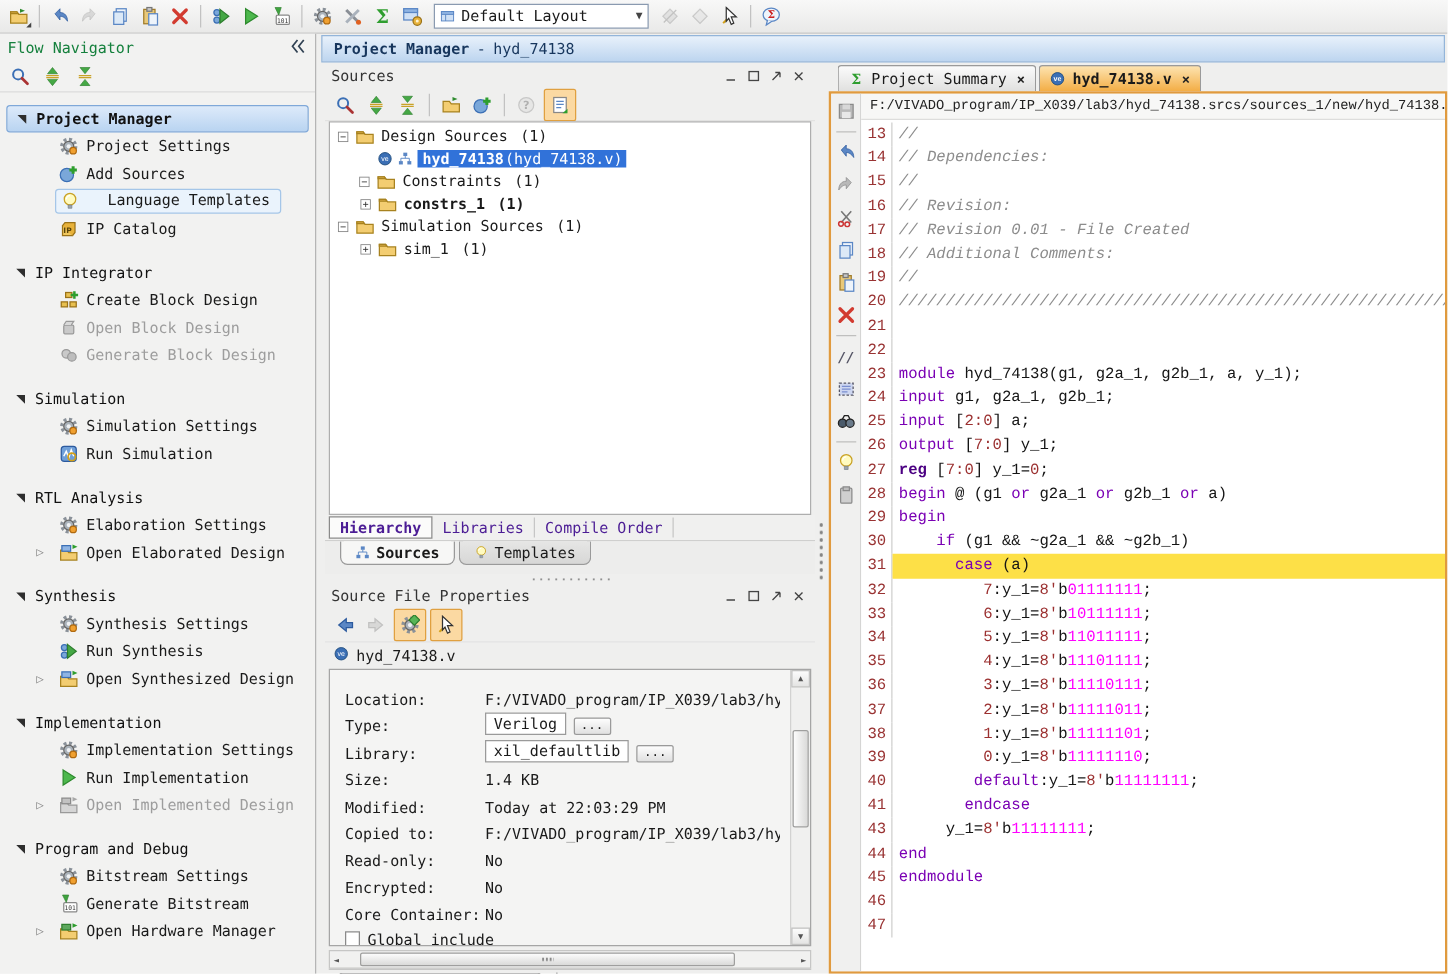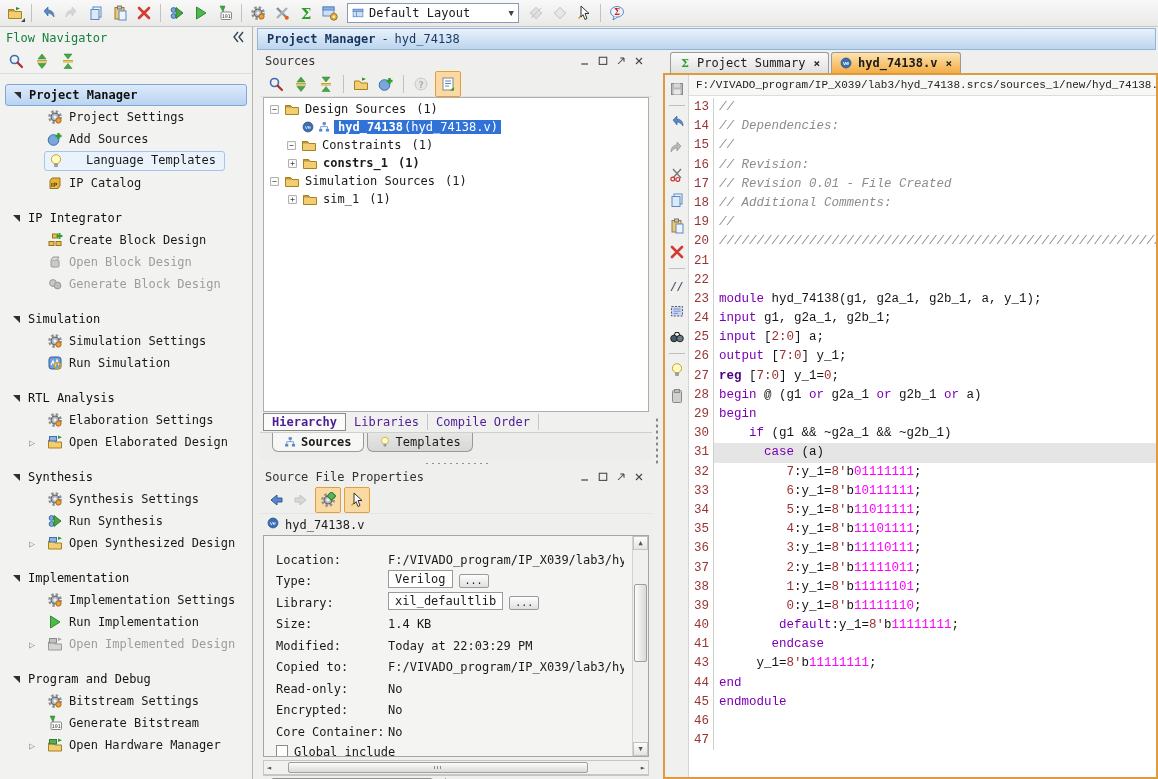--- a/index.html
+++ b/index.html
@@ -91,21 +91,21 @@
 .etab .close{margin-left:2px;font-weight:bold;color:#222;font-size:11px}
 #econtent{flex:1;border:2px solid #e09a3e;background:#fff;display:flex;min-height:0}
 #estrip{width:24px;background:#f0f0ef;border-right:1px solid #d5d5d4;display:flex;flex-direction:column;align-items:center;padding-top:3px;gap:4px;flex:none}
 #estrip .ssep{width:16px;height:1px;background:#bfbfbe;margin:1px 0}
 #eright{flex:1;display:flex;flex-direction:column;min-width:0}
 #epath{height:21px;background:#f7f7f6;border-bottom:1px solid #ddddDC;display:flex;align-items:center;padding:0 7px;font-family:"Liberation Mono",monospace;font-size:11px;color:#222;white-space:nowrap;overflow:hidden}
 #ecode{flex:1;overflow:hidden;font-family:"Liberation Mono",monospace;font-size:12.5px;background:#fff;padding-top:2px}
 .cl{display:flex;height:19.2px;line-height:19.2px;white-space:pre}
 .ln{flex:0 0 25px;text-align:right;padding-right:4px;color:#993333;border-right:1px solid #cfcfce}
 .ct{flex:1;padding-left:5px;overflow:hidden}
-.cl.hl .ct{background:#e5e5e5}
+.cl.hl .ct{background:#fde047}
 .tok-c{color:#8c8c8c;font-style:italic}
 .tok-k{color:#7a00b4}
 .tok-kb{color:#4b0082;font-weight:bold}
 .tok-n{color:#9b3030}
 .tok-m{color:#ff00ff}
 .tok-p{color:#151515}
 </style>
 </head>
 <body>
 

